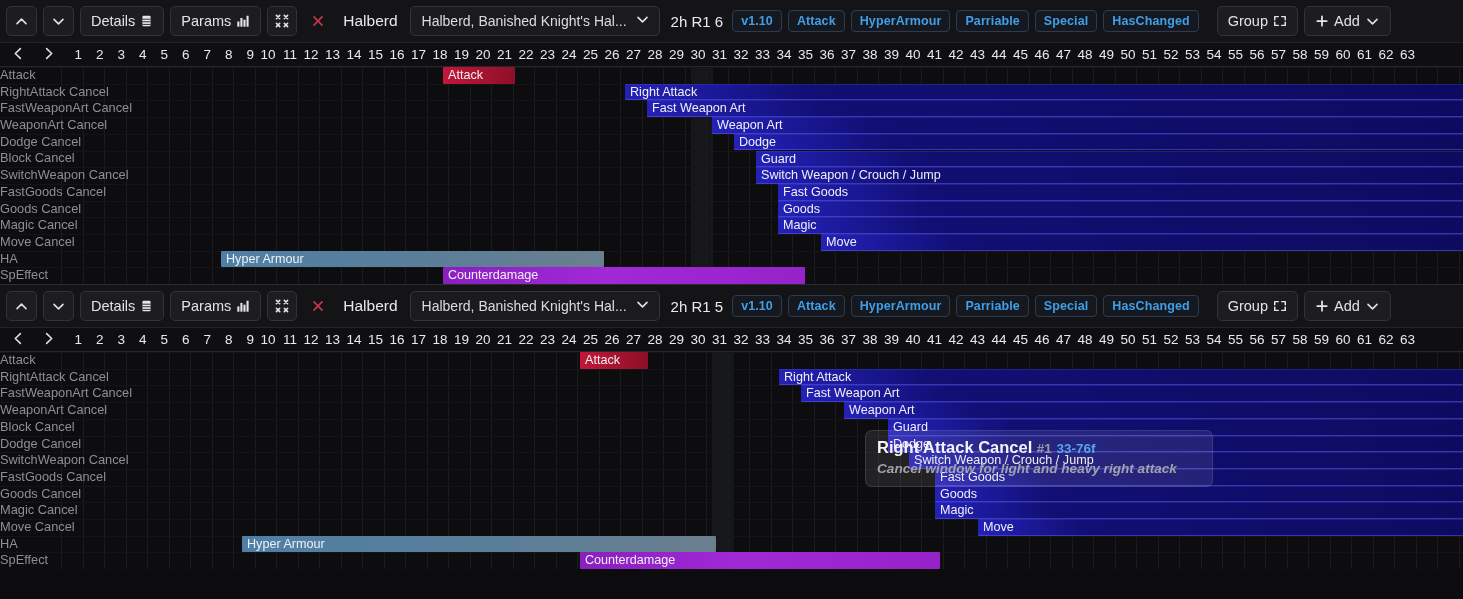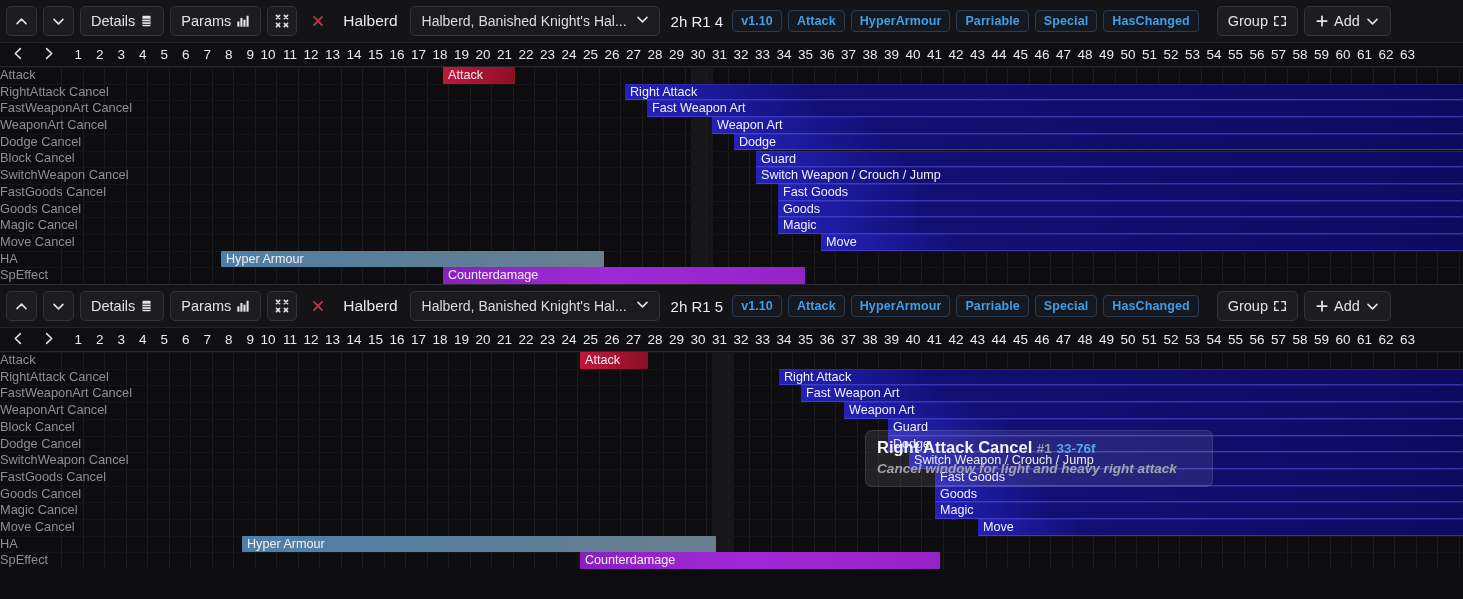--- a/index.html
+++ b/index.html
@@ -303,21 +303,21 @@
               </svg>
             </span>
           </div>
           <div class="tb-title">Halberd</div>
           <div class="tb-select">
             <span class="sel-text">Halberd, Banished Knight's Hal...</span>
             <span class="ico"><svg width="15" height="15" viewBox="0 0 16 16" fill="none" stroke="#e0e0e4" stroke-width="1.7" stroke-linecap="round" stroke-linejoin="round">
                 <path d="M3.2 5.8 L8 10.6 L12.8 5.8"></path>
               </svg></span>
           </div>
-          <div class="tb-anim">2h R1 4</div>
+          <div class="tb-anim">2h R1 6</div>
           <div class="chip version">v1.10</div>
           <div class="chip">Attack</div>
           <div class="chip">HyperArmour</div>
           <div class="chip">Parriable</div>
           <div class="chip">Special</div>
           <div class="chip">HasChanged</div>
           <div class="tb-spacer"></div>
           <div class="tb-btn">
             <span>Group</span>
             <span class="ico">

